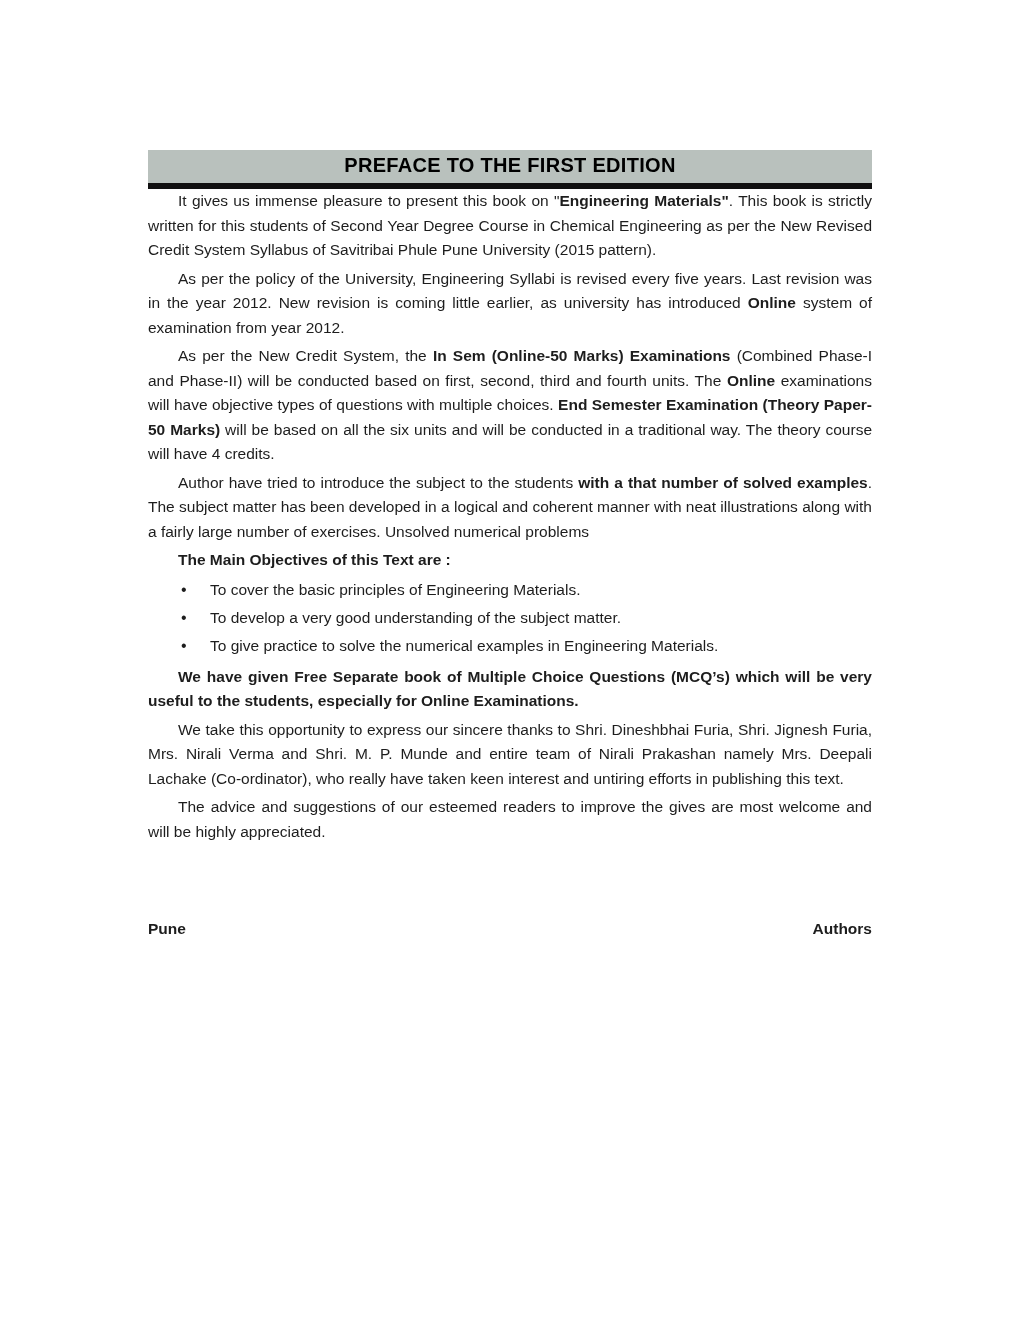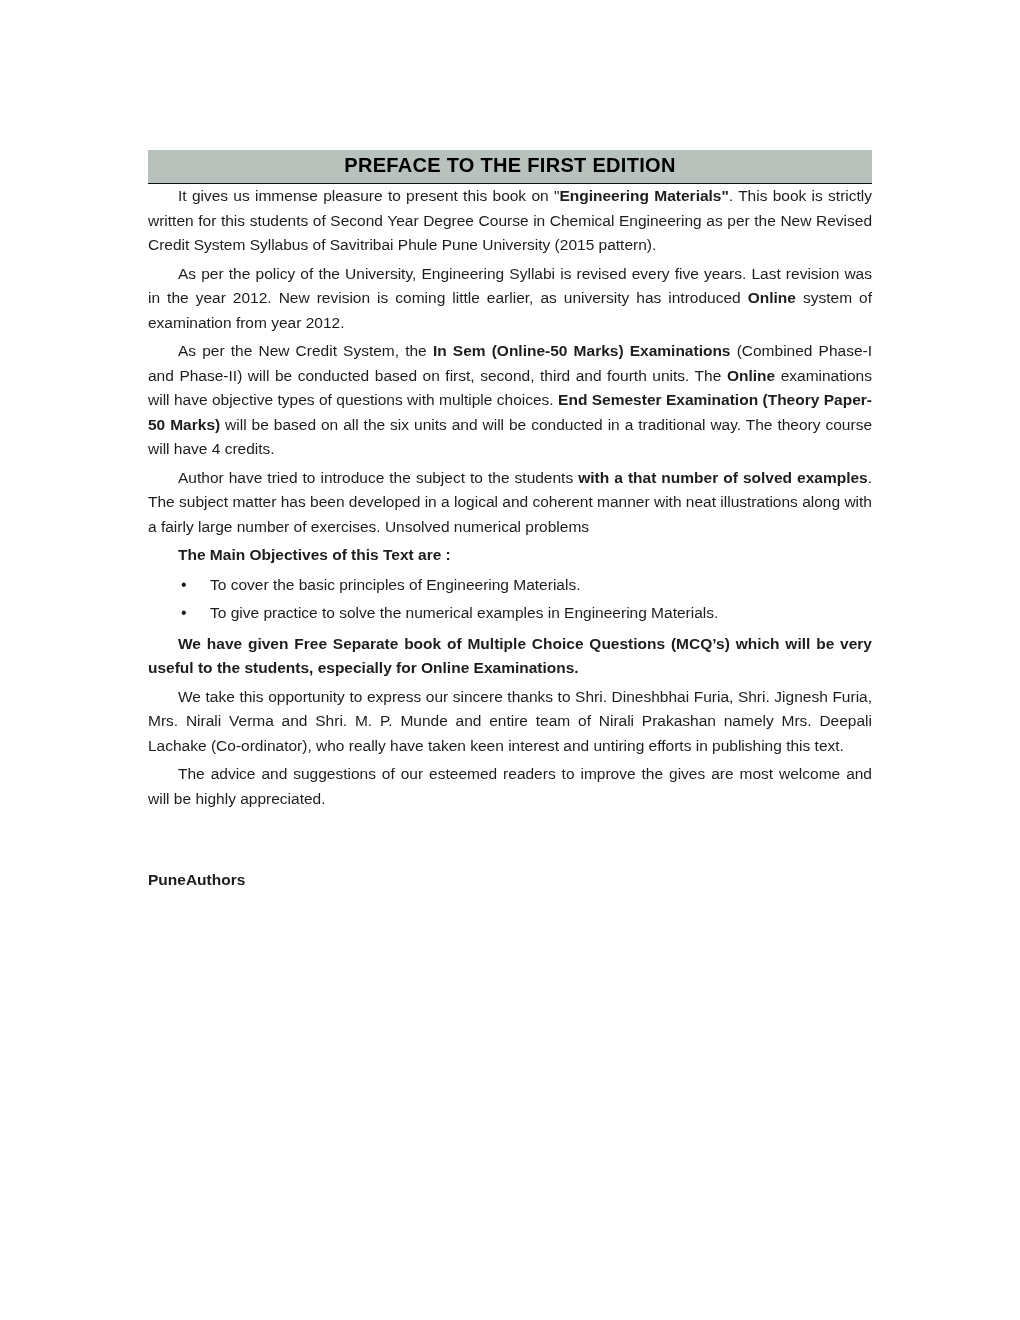--- a/index.html
+++ b/index.html
@@ -6,21 +6,21 @@
   html, body { background:#ffffff; }
   body {
     width:1020px; height:1320px; margin:0 auto; overflow:hidden;
     font-family:"Liberation Sans","DejaVu Sans",sans-serif;
     color:#1d1d1d;
     -webkit-font-smoothing:antialiased;
   }
   .page { width:724px; margin:0 auto; padding-top:150px; }
   .title-bar {
     background:#b9c1bd;
-    border-bottom:1px solid #15803d;
+    border-bottom:6px solid #15803d;
     text-align:center;
     font-weight:700;
     font-size:20px;
     letter-spacing:0.3px;
     padding:4px 0 6px;
     color:#000000;
   }
   .body-text { }
   .para {
     font-size:15.5px; line-height:24.5px;
@@ -35,38 +35,39 @@
   .bullets li {
     position:relative; padding-left:62px;
     font-size:15.5px; line-height:28px;
   }
   .bullets li::before {
     content:"\2022"; position:absolute; left:33px; top:0;
     font-size:16px;
   }
   strong { font-weight:700; }
   .footer {
-    display:flex; justify-content:flex-start;
-    margin-top:60px; font-weight:700; font-size:15.5px;
+    display:flex; justify-content:space-between;
+    margin-top:76px; font-weight:700; font-size:15.5px;
   }
 </style>
 </head>
 <body>
 
 <div class="page">
   <div class="title-bar" style="background: rgb(185, 193, 189); border-bottom-color: rgb(16, 16, 16);">PREFACE TO THE FIRST EDITION</div>
 
   <div class="body-text">
       <p class="para"><span>It gives us immense pleasure to present this book on "</span><strong>Engineering Materials"</strong><span>. This book is strictly written for this students of Second Year Degree Course in Chemical Engineering as per the New Revised Credit System Syllabus of Savitribai Phule Pune University (2015 pattern).</span></p>
       <p class="para"><span>As per the policy of the University, Engineering Syllabi is revised every five years. Last revision was in the year 2012. New revision is coming little earlier, as university has introduced </span><strong>Online</strong><span> system of examination from year 2012.</span></p>
       <p class="para"><span>As per the New Credit System, the </span><strong>In Sem (Online-50 Marks) Examinations</strong><span> (Combined Phase-I and Phase-II) will be conducted based on first, second, third and fourth units. The </span><strong>Online</strong><span> examinations will have objective types of questions with multiple choices. </span><strong>End Semester Examination (Theory Paper-50 Marks)</strong><span> will be based on all the six units and will be conducted in a traditional way. The theory course will have 4 credits.</span></p>
       <p class="para"><span>Author have tried to introduce the subject to the students </span><strong>with a that number of solved examples</strong><span>. The subject matter has been developed in a logical and coherent manner with neat illustrations along with a fairly large number of exercises. Unsolved numerical problems</span></p>
       <p class="heading"><strong>The Main Objectives of this Text are :</strong></p>
       <ul class="bullets">
         <li>To cover the basic principles of Engineering Materials.</li>
+        <li>To develop a very good understanding of the subject matter.</li>
         <li>To give practice to solve the numerical examples in Engineering Materials.</li>
       </ul>
       <p class="para"><strong>We have given Free Separate book of Multiple Choice Questions (MCQ’s) which will be very useful to the students, especially for Online Examinations.</strong></p>
       <p class="para"><span>We take this opportunity to express our sincere thanks to Shri. Dineshbhai Furia, Shri. Jignesh Furia, Mrs. Nirali Verma and Shri. M. P. Munde and entire team of Nirali Prakashan namely Mrs. Deepali Lachake (Co-ordinator), who really have taken keen interest and untiring efforts in publishing this text.</span></p>
       <p class="para"><span>The advice and suggestions of our esteemed readers to improve the gives are most welcome and will be highly appreciated.</span></p>
     </div>
 
   <div class="footer">
     <span>Pune</span>
     <span>Authors</span>

